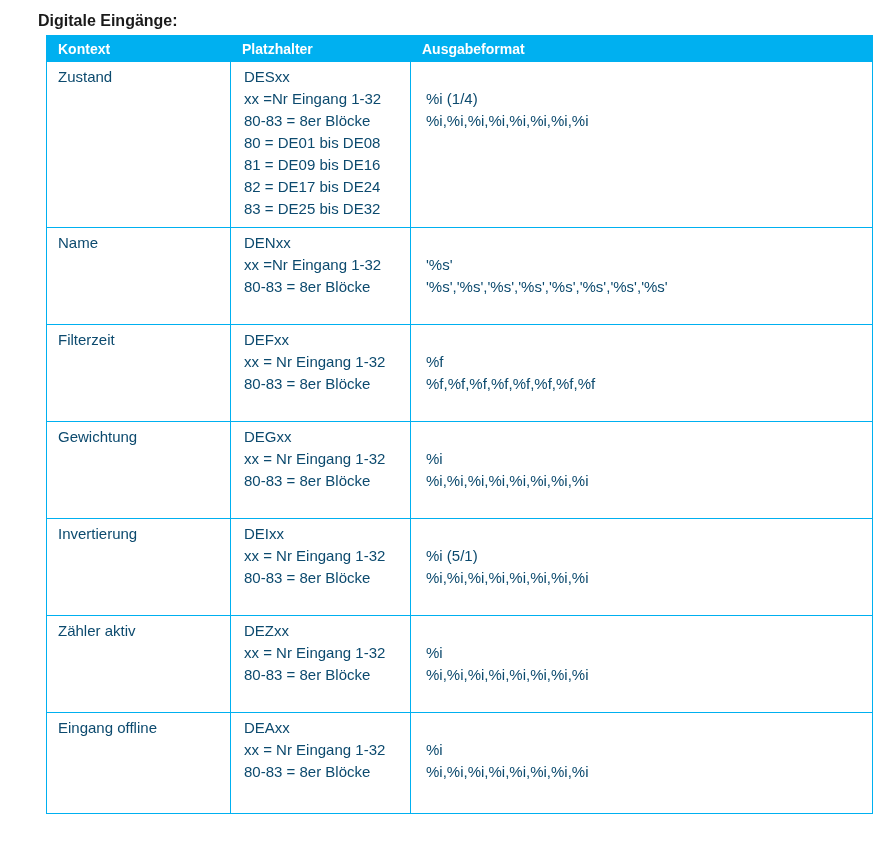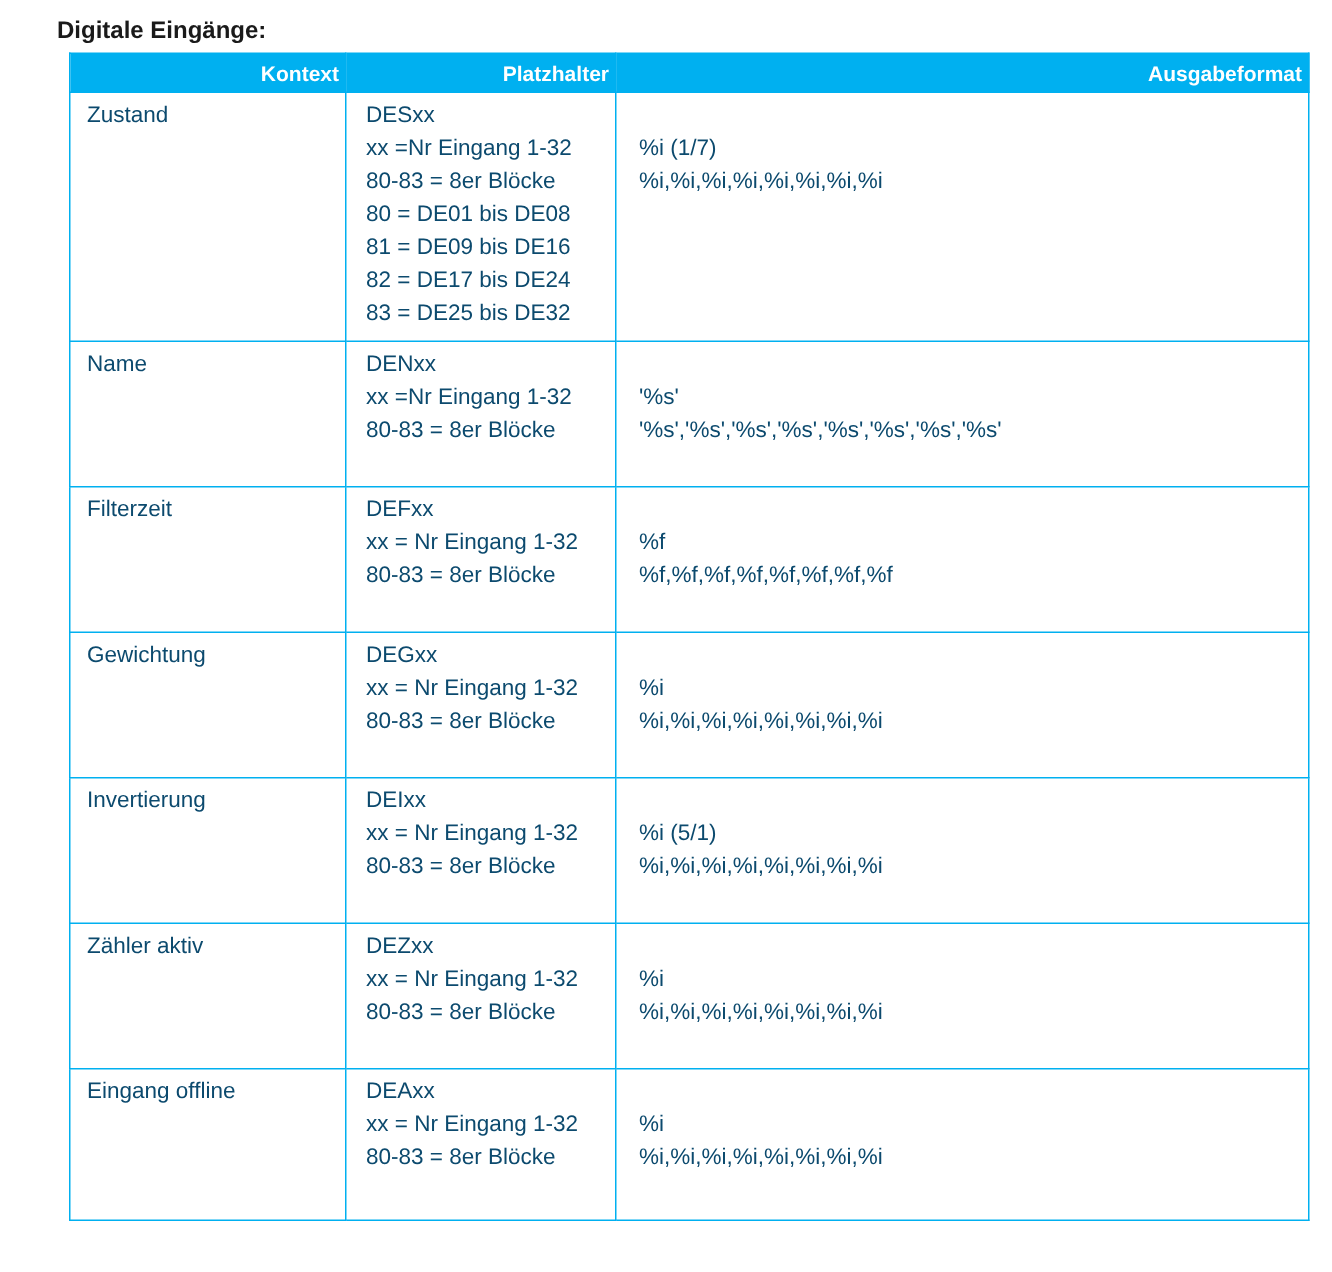--- a/index.html
+++ b/index.html
@@ -31,21 +31,21 @@
   }
   .di-table col.c1 { width: 184px; }
   .di-table col.c2 { width: 180px; }
   .di-table col.c3 { width: 462px; }
   .di-table th {
     background: #00B0F0;
     border: 1px solid #00B0F0;
     color: #ffffff;
     font-size: 14px;
     font-weight: 700;
-    text-align: right;
+    text-align: left;
     height: 25px;
     padding: 0 4px 0 11px;
     vertical-align: middle;
   }
   .di-table td {
     border: 1px solid #00B0F0;
     vertical-align: top;
     font-size: 15px;
     line-height: 22px;
     padding: 4px 4px 4px 11px;
@@ -82,21 +82,21 @@
       <tr class="row-tall">
         <td class="col-kontext">Zustand</td>
         <td class="col-platzhalter">DESxx
 xx =Nr Eingang 1-32
 80-83 = 8er Blöcke
 80 = DE01 bis DE08
 81 = DE09 bis DE16
 82 = DE17 bis DE24
 83 = DE25 bis DE32</td>
         <td class="col-ausgabe">
-%i (1/7)
+%i (1/4)
 %i,%i,%i,%i,%i,%i,%i,%i</td>
       </tr>
       <tr class="row-std">
         <td class="col-kontext">Name</td>
         <td class="col-platzhalter">DENxx
 xx =Nr Eingang 1-32
 80-83 = 8er Blöcke</td>
         <td class="col-ausgabe">
 '%s'
 '%s','%s','%s','%s','%s','%s','%s','%s'</td>

